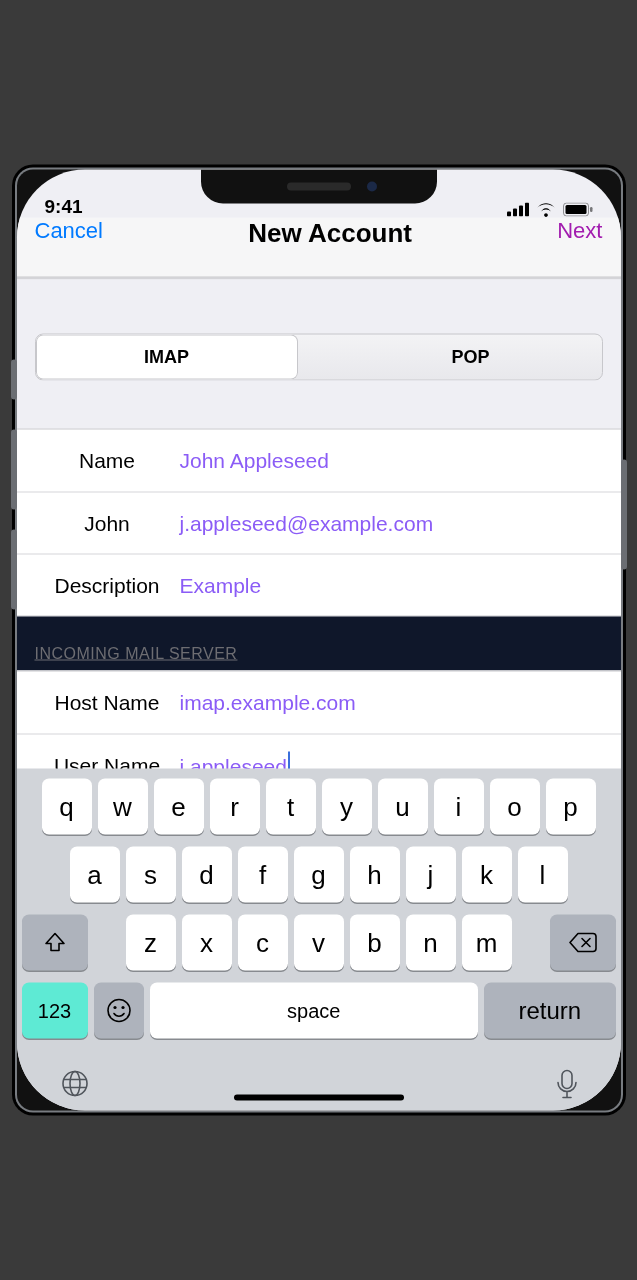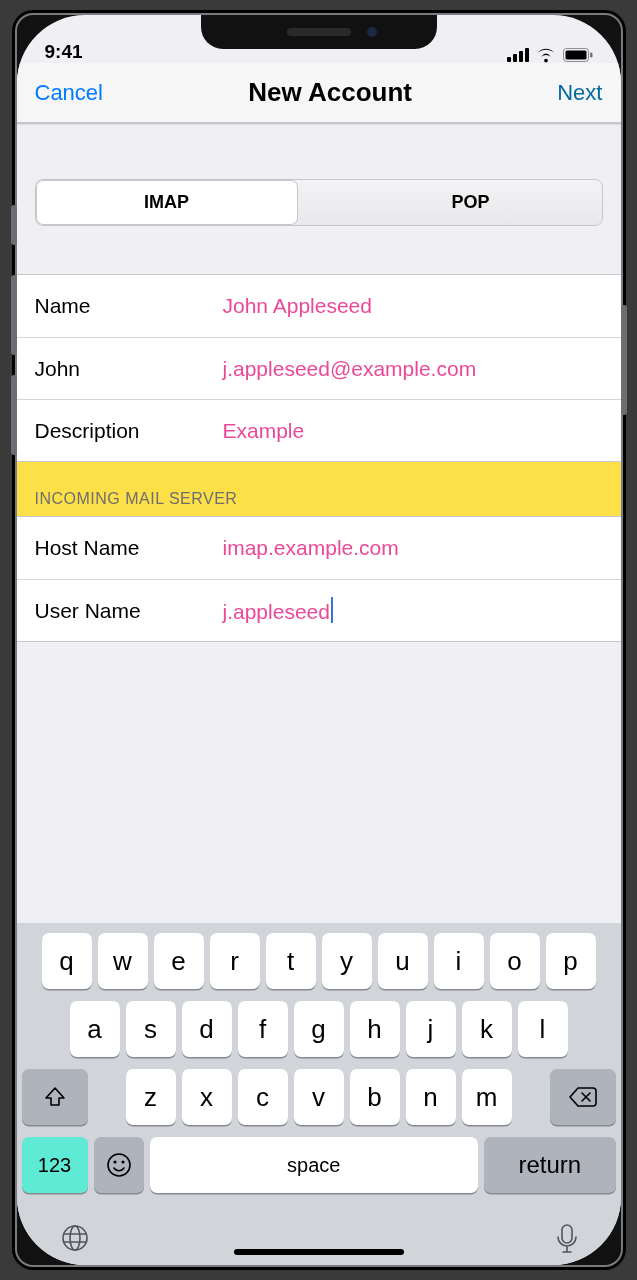--- a/index.html
+++ b/index.html
@@ -1,19 +1,19 @@
 <!DOCTYPE html>
 <html><head>
 <meta charset="utf-8">
 <style>
   * { box-sizing: border-box; margin: 0; padding: 0; }
   html, body { width: 637px; height: 1280px; background: #3a3a3a; font-family: -apple-system, "Helvetica Neue", Arial, sans-serif; }
   .device {
     position: absolute; left: 50%; top: 50%; transform: translate(-50%, -50%);
-    width: 604px; height: 1250px; background: #111; border-radius: 16px; 
+    width: 604px; height: 941px; background: #111; border-radius: 16px; 
     box-shadow: 0 0 0 2px #787c81, 0 0 0 5px #000;
   }
   .side-btn { position: absolute; background: #6b6e73; border-radius: 3px; }
   .sb-left1 { left: -6px; top: 190px; width: 6px; height: 40px; }
   .sb-left2 { left: -6px; top: 260px; width: 6px; height: 80px; }
   .sb-left3 { left: -6px; top: 360px; width: 6px; height: 80px; }
   .sb-right { right: -6px; top: 290px; width: 6px; height: 110px; }
   .screen {
     width: 100%; height: 100%; background: #efeff4; border-radius: 68px; overflow: hidden; position: relative;
   }
@@ -23,48 +23,48 @@
     display:flex; align-items:center; justify-content:center; gap:50px;
   }
   .speaker { width: 64px; height: 8px; background:#2a2a2a; border-radius:5px; }
   .cam { width:10px; height:10px; background:#1b2947; border-radius:50%; position:absolute; right:60px; top:12px; }
   .statusbar {
     height: 48px; padding: 0 28px; display: flex; align-items: flex-end; justify-content: space-between;
     color: #000; font-weight: 600; font-size: 19px; position: relative; z-index: 5;
   }
   .status-right { display: flex; align-items: center; gap: 6px; }
   .nav {
-    height: 60px; background: #f6f6f7; border-bottom: 1px solid #c7c7cb; display: flex; align-items: center;
+    height: 60px; background: #f6f6f7; border-bottom: 1px solid #c7c7cb; display: flex; align-items: flex-start;
     justify-content: space-between; padding: 0 18px;
   }
   .nav-cancel { color: #007aff; font-size: 22px; }
   .nav-title  { color: #000; font-size: 26px; font-weight: 700; }
-  .nav-next   { color: #0369a1; font-size: 22px; }
+  .nav-next   { color: #a21caf; font-size: 22px; }
   .gap { height: 54px; background: #efeff4; }
   .section-gap { height: 48px; background: #efeff4; }
   .seg-wrap { padding: 0 18px; background:#efeff4; }
   .seg {
     display: flex; border: 1px solid #c7c7cb; border-radius: 8px; overflow: hidden;
     background: linear-gradient(#f3f3f5,#e8e8ec);
     gap: 42px;
   }
   .seg div {
     flex: 1; text-align: center; padding: 12px 0; font-size: 18px; font-weight: 600; color: #000;
   }
   .seg .active { background: #fff; box-shadow: inset 0 0 0 1px #c7c7cb; border-radius: 7px; }
   .group { background: #fff; border-top: 1px solid #c7c7cb; border-bottom: 1px solid #c7c7cb; }
   .row {
     display: flex; align-items: center; padding: 0 18px; height: 62px; border-top: 1px solid #d6d6da;
     font-size: 21px; color: #000;
   }
   .row:first-child { border-top: none; }
-  .row-label { width: 145px; flex-shrink: 0; }
-  .row-value { flex: 1; color: #ec4899; border: none; outline: none; font-size: 21px; background: transparent; margin-left: 43px; }
+  .row-label { width: 145px; flex-shrink: 0; text-align: center; }
+  .row-value { flex: 1; color: #8b5cf6; border: none; outline: none; font-size: 21px; background: transparent; }
   .section-header {
-    padding: 28px 18px 8px; font-size: 16px; color: #6d6d72; letter-spacing: .5px; background:#fde047;
+    padding: 28px 18px 8px; font-size: 16px; color: #6d6d72; letter-spacing: .5px; background:#0f172a;text-decoration:underline;
   }
   .cursor {
     display: inline-block; width: 2px; height: 26px; background: #3a6fdc; vertical-align: -4px; margin-left: 1px;
   }
 
   .keyboard {
     position: absolute; bottom: 0; left: 0; right: 0; background: #d1d4d9; padding: 10px 5px 8px;
   }
   .kb-row { display: flex; justify-content: center; gap: 6px; margin-bottom: 12px; }
   .key {

